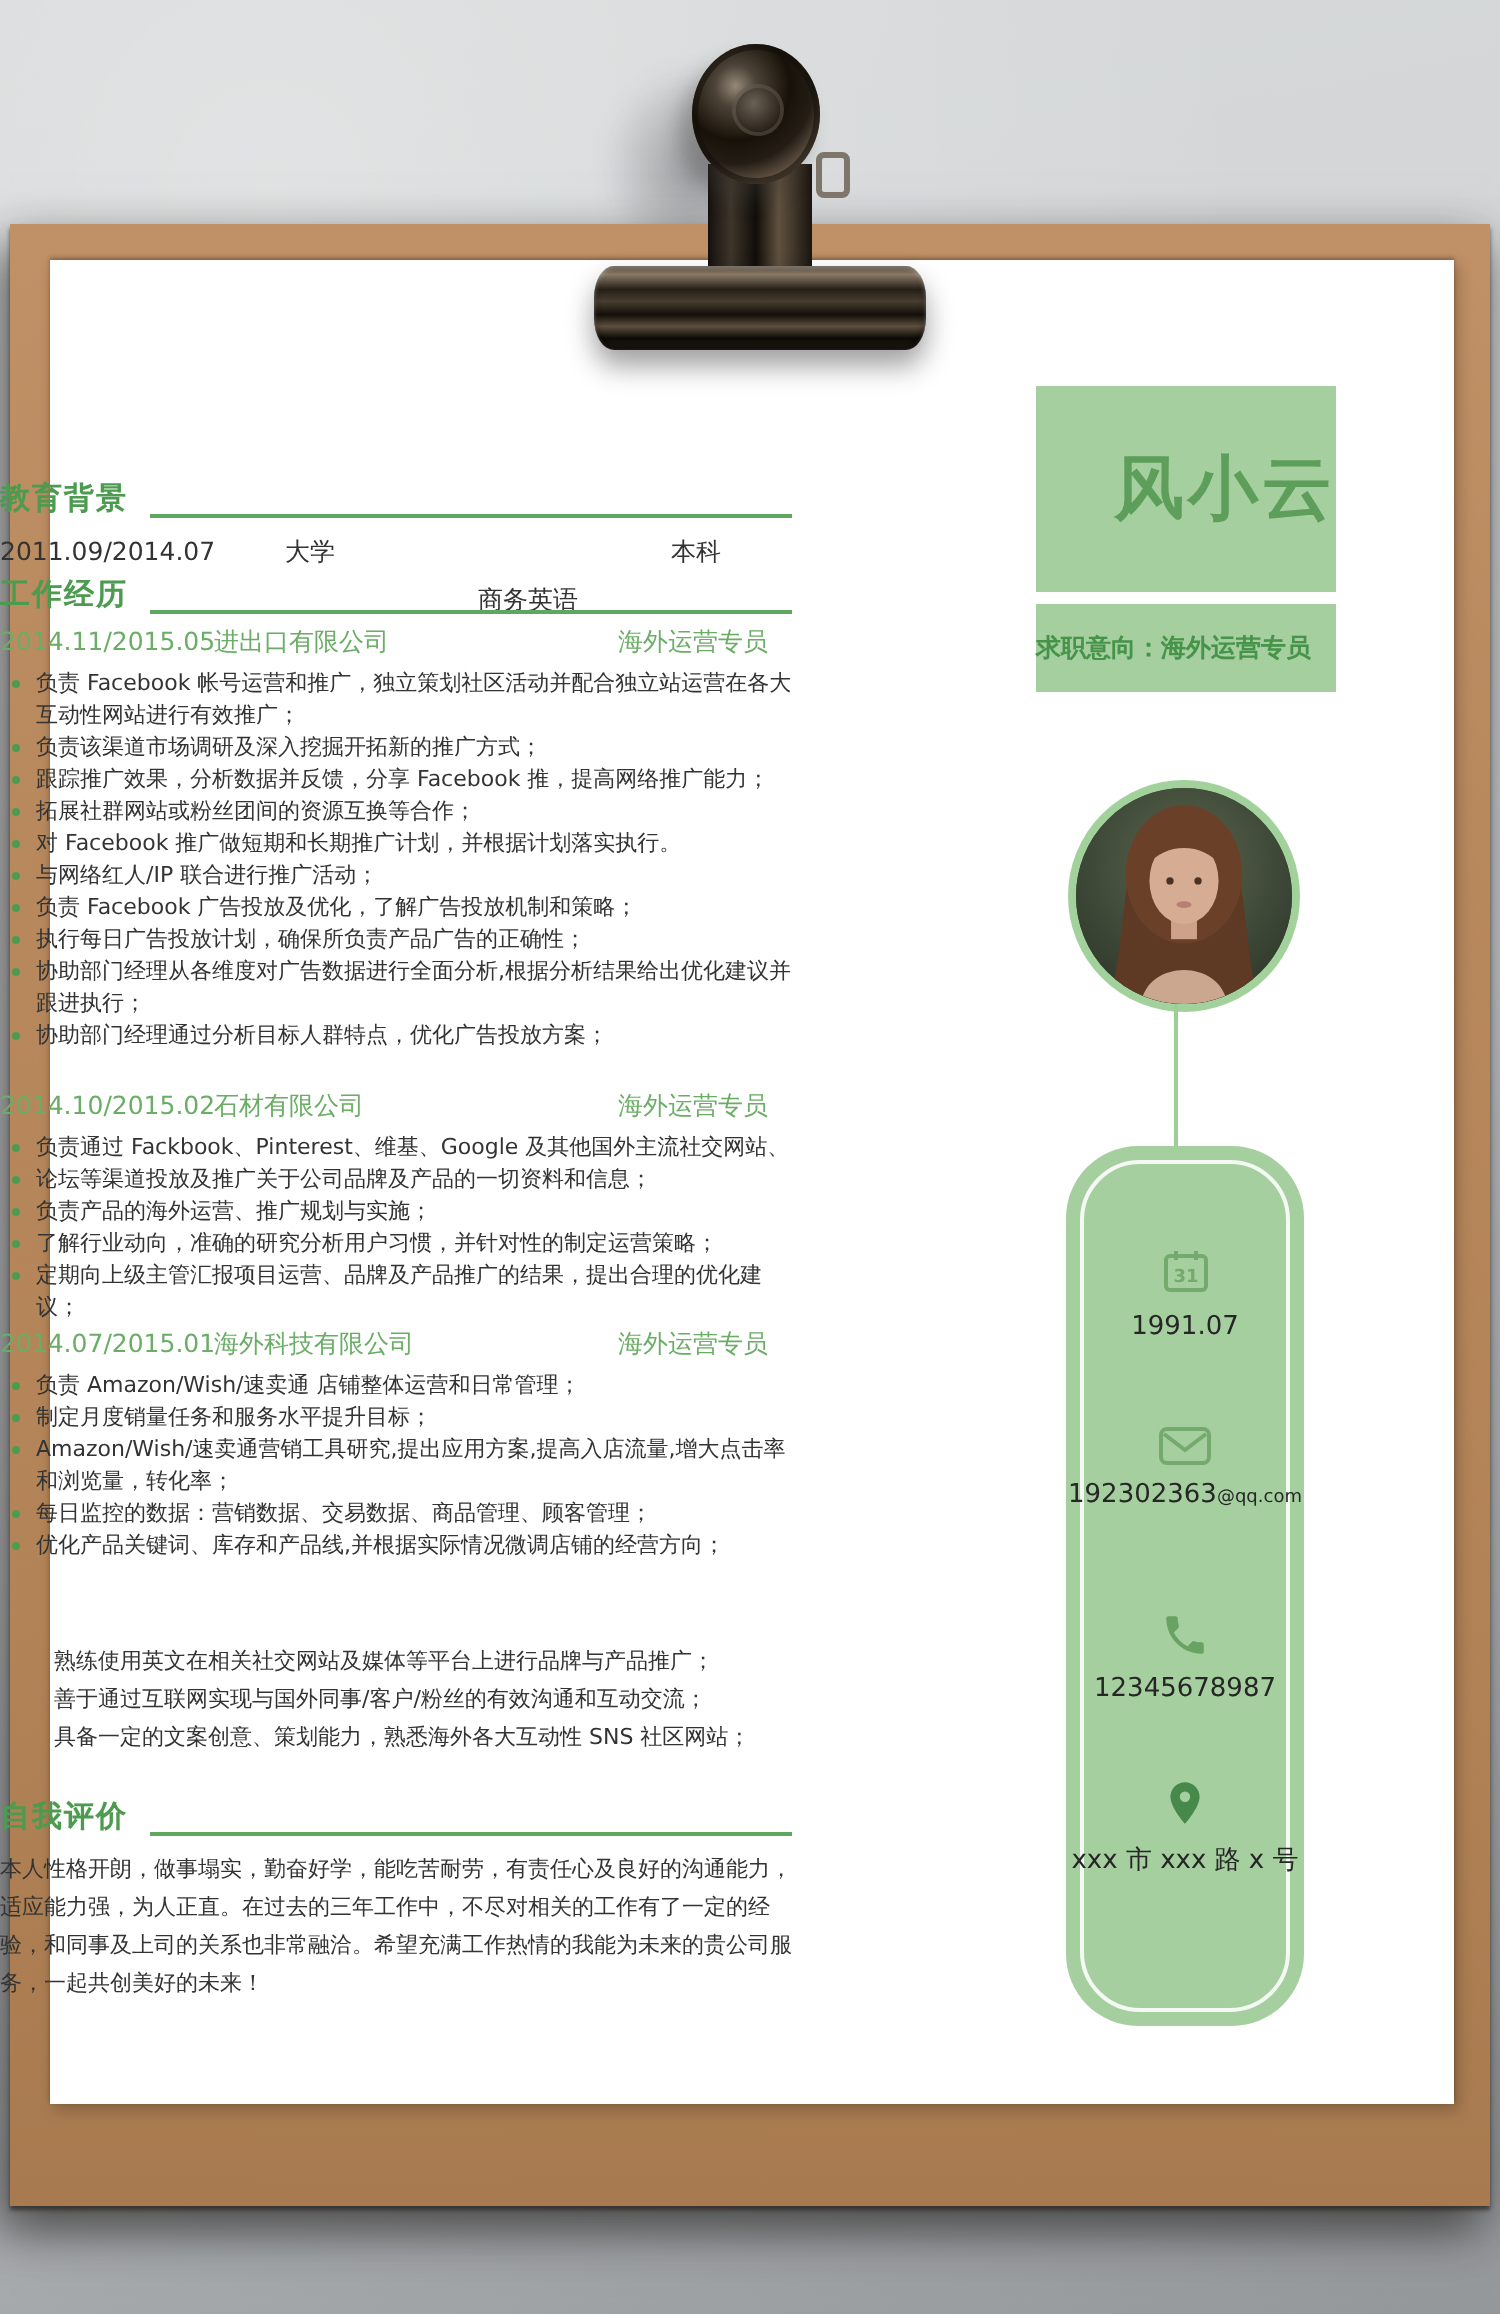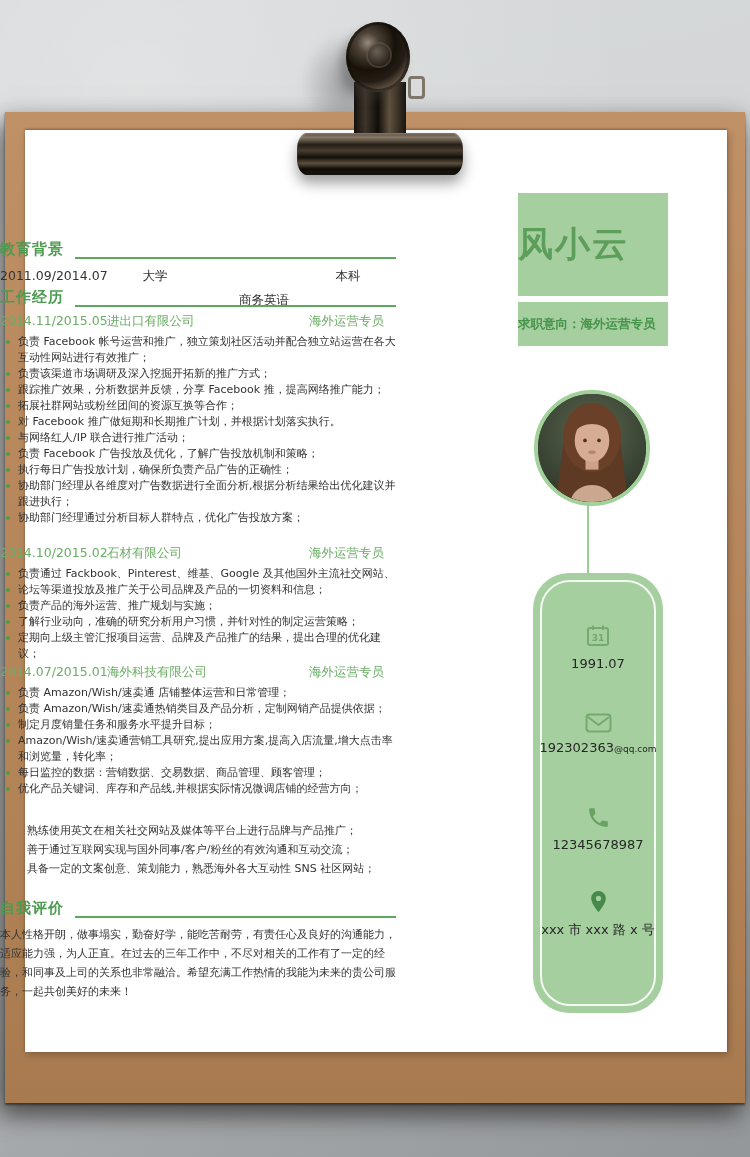--- a/index.html
+++ b/index.html
@@ -46,30 +46,30 @@
   .j-company{left:107px;width:180px;text-align:left;}
   .j-role{right:12px;}
   ul.bl{margin:4px 0 0 0;padding:0 0 0 18px;list-style:none;}
   ul.bl li{position:relative;font-size:11px;line-height:16px;color:#333;}
   ul.bl li::before{content:"";position:absolute;left:-12px;top:6px;width:4px;height:4px;border-radius:50%;background:#4d9b50;}
   .ptext{font-size:11px;line-height:19px;color:#333;margin:7px 0 0 0;}
   .skill-line{font-size:11px;line-height:19px;color:#333;margin:0;padding-left:27px;}
   .skills-body{margin-top:7px;}
   
   .name-box{position:absolute;left:518px;top:193px;width:150px;height:103px;background:#a6cfa0;
-    display:flex;align-items:center;justify-content:flex-start;}
+    display:flex;align-items:center;justify-content:flex-end;}
   .name-box .nm{font-size:35px;font-weight:bold;color:#5d9e5a;letter-spacing:2px;}
   .intent-box{position:absolute;left:518px;top:302px;width:150px;height:44px;background:#a6cfa0;
     display:flex;align-items:center;justify-content:flex-start;}
   .intent-box .it{font-size:12.5px;font-weight:bold;color:#46934a;white-space:nowrap;}
   .photo{position:absolute;left:534px;top:390px;width:108px;height:108px;border-radius:50%;
     border:4px solid #a2d19c;overflow:hidden;background:#39452f;}
   .photo svg{display:block;width:100%;height:100%;}
   .connector{position:absolute;left:587px;top:502px;width:2px;height:72px;background:#9ccf96;}
-  .contact-card{position:absolute;left:533px;top:573px;width:130px;height:440px;background:#a6cfa0;border-radius:36px;}
+  .contact-card{position:absolute;left:533px;top:573px;width:119px;height:440px;background:#a6cfa0;border-radius:36px;}
   .contact-card::before{content:"";position:absolute;inset:7px;border:2px solid rgba(255,255,255,0.88);border-radius:30px;pointer-events:none;}
   .ci{position:absolute;left:0;width:100%;display:flex;flex-direction:column;align-items:center;gap:7px;}
   .cv{font-size:13px;color:#262626;white-space:nowrap;}
   .cv .small{font-size:9px;}
   .ic{display:block;}
 </style>
 </head>
 <body>
 
 <div class="stage">
@@ -134,21 +134,20 @@
   </div>
 
   <div class="sec" style="top:664px">
     <div class="jrow">
       <span class="j-period">2014.07/2015.01</span>
       <span class="j-company">海外科技有限公司</span>
       <span class="j-role">海外运营专员</span>
     </div>
     <ul class="bl">
       <li>负责 Amazon/Wish/速卖通 店铺整体运营和日常管理；</li>
-      <li>负责 Amazon/Wish/速卖通热销类目及产品分析，定制网销产品提供依据；</li>
       <li>制定月度销量任务和服务水平提升目标；</li>
       <li>Amazon/Wish/速卖通营销工具研究,提出应用方案,提高入店流量,增大点击率和浏览量，转化率；</li>
       <li>每日监控的数据：营销数据、交易数据、商品管理、顾客管理；</li>
       <li>优化产品关键词、库存和产品线,并根据实际情况微调店铺的经营方向；</li>
     </ul>
   </div>
 
   <div class="sec" style="top:814px">
     <div class="skills-body">
       <p class="skill-line">熟练使用英文在相关社交网站及媒体等平台上进行品牌与产品推广；</p>

